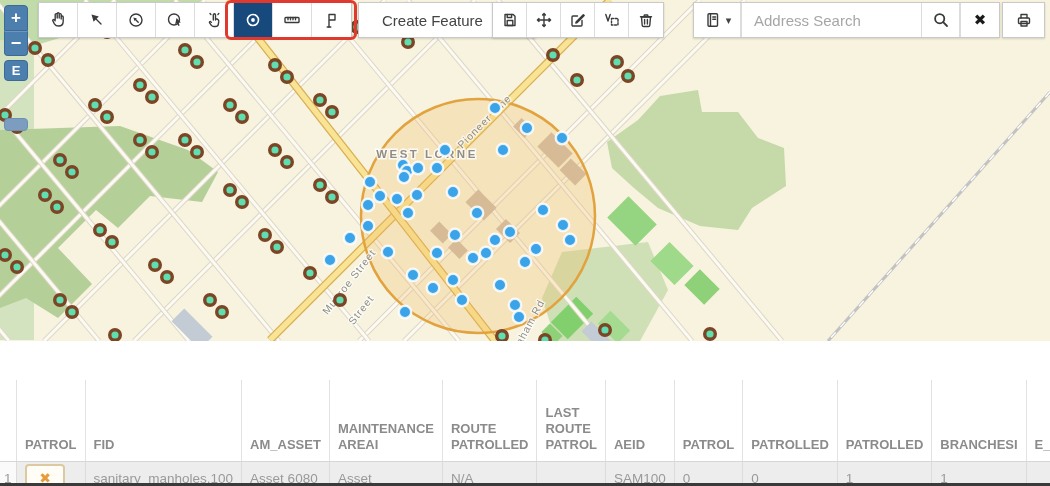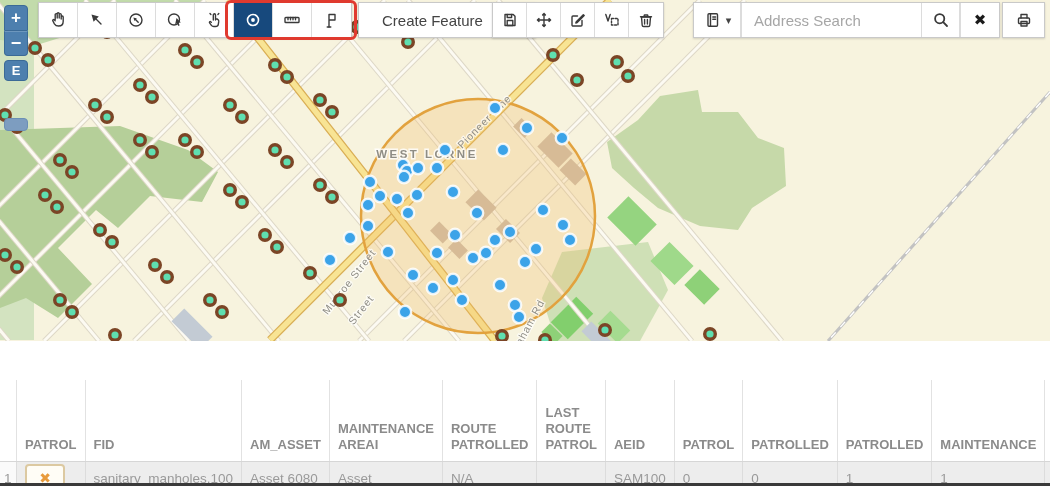--- a/index.html
+++ b/index.html
@@ -398,21 +398,21 @@
             <th>PATROL</th>
             <th>FID</th>
             <th>AM_ASSET</th>
             <th>MAINTENANCE AREAI</th>
             <th>ROUTE PATROLLED</th>
             <th>LAST ROUTE PATROL</th>
             <th>AEID</th>
             <th>PATROL</th>
             <th>PATROLLED</th>
             <th>PATROLLED</th>
-            <th>MAINTENANCE</th>
+            <th>BRANCHESI</th>
             <th>E_INV</th>
           </tr>
         </thead>
         <tbody id="tbody">
           <tr>
             <td class="numcell">1</td>
             <td><button class="act-btn">✖</button></td>
             <td>sanitary_manholes.100</td>
             <td>Asset 6080</td>
             <td>Asset</td>

